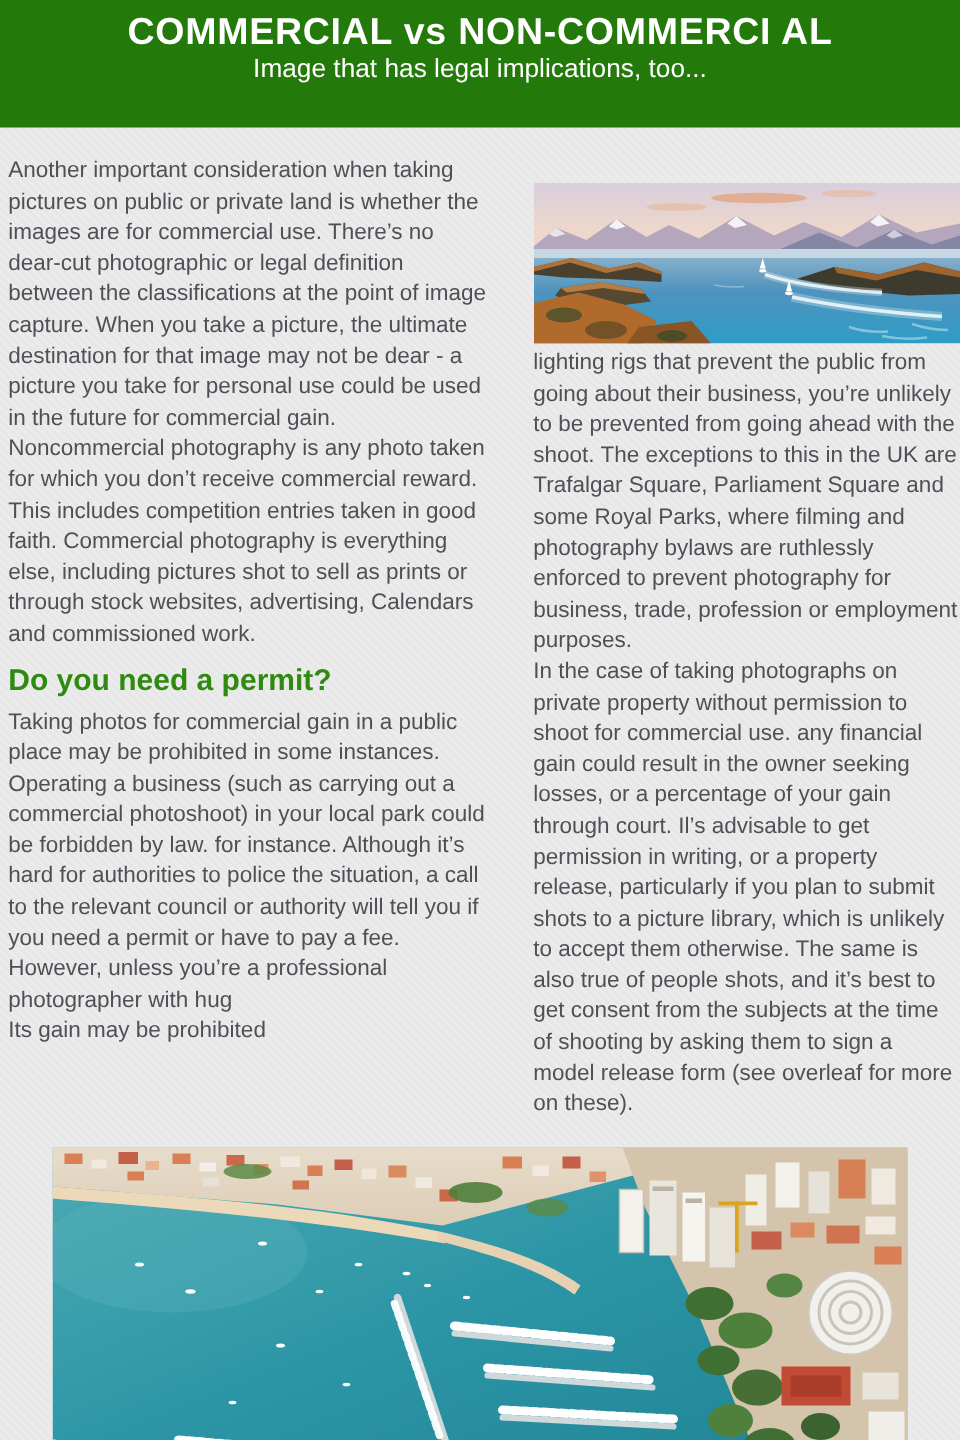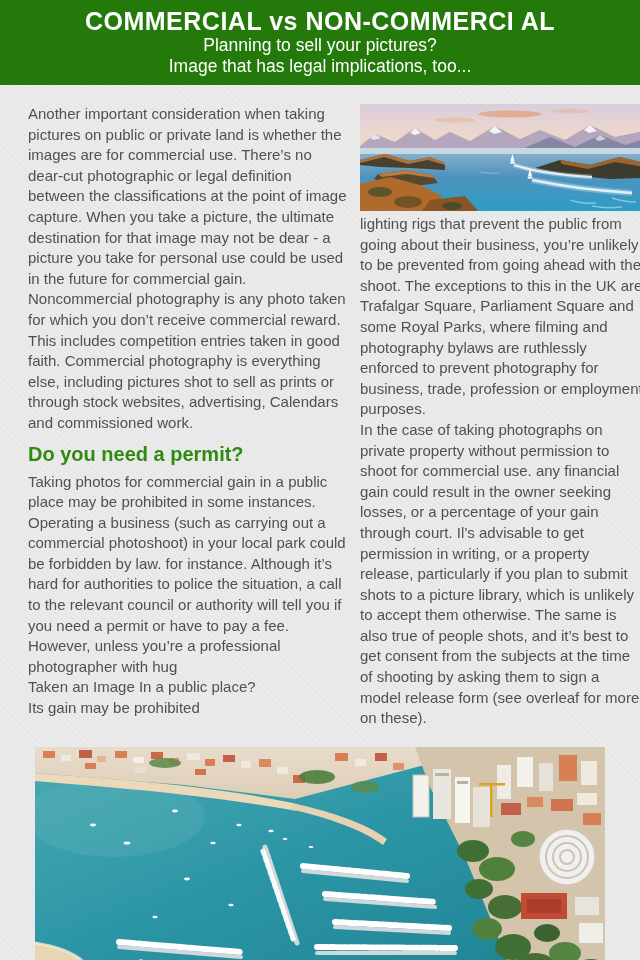--- a/index.html
+++ b/index.html
@@ -30,25 +30,26 @@
   }
   .banner .sub {
     font-size: 17.5px;
     font-weight: 400;
     line-height: 21px;
   }
 
   
   main.columns {
     display: flex;
-    padding: 19px 12px 0 28px;
-    gap: 10px;
+    padding: 19px 12px 0 17px;
+    gap: 28px;
+    justify-content: center;
   }
   .col-left  { width: 322px; flex: 0 0 322px; }
-  .col-right { width: 284px; flex: 0 0 284px; }
+  .col-right { width: 284px; flex: 0 0 284px; margin-top: 18px; }
 
   p.body-text {
     font-size: 15px;
     line-height: 20.6px;
     color: #4d5156;
   }
   h2.section-heading {
     color: #2e8b10;
     font-size: 20px;
     font-weight: 600;
@@ -65,31 +66,29 @@
   }
   .marina-wrap svg { width: 570px; height: 231px; display: block; }
 </style>
 </head>
 <body>
 
 <div class="page">
 
   <header class="banner">
     <h1>COMMERCIAL vs NON-COMMERCI AL</h1>
-    <div class="sub">Planning to sell your pictures?</div>
     <div class="sub">Image that has legal implications, too...</div>
   </header>
 
   <main class="columns">
 
     <div class="col-left">
       <p class="body-text">Another important consideration when taking pictures on public or private land is whether the images are for commercial use. There’s no dear-cut photographic or legal definition between the classifications at the point of image capture. When you take a picture, the ultimate destination for that image may not be dear - a picture you take for personal use could be used in the future for commercial gain. Noncommercial photography is any photo taken for which you don’t receive commercial reward. This includes competition entries taken in good faith. Commercial photography is everything else, including pictures shot to sell as prints or through stock websites, advertising, Calendars and commissioned work.</p>
       <h2 class="section-heading">Do you need a permit?</h2>
       <p class="body-text">Taking photos for commercial gain in a public place may be prohibited in some instances. Operating a business (such as carrying out a commercial photoshoot) in your local park could be forbidden by law. for instance. Although it’s hard for authorities to police the situation, a call to the relevant council or authority will tell you if you need a permit or have to pay a fee. However, unless you’re a professional photographer with hug</p>
-      <p class="body-text">Taken an Image In a public place?</p>
       <p class="body-text">Its gain may be prohibited</p>
     </div>
 
     <div class="col-right">
 
       <div class="photo-frame photo-fjord">
         <svg viewBox="0 0 284 107" preserveAspectRatio="none" aria-hidden="true">
           <defs>
             <linearGradient id="sky" x1="0" y1="0" x2="0" y2="1">
               <stop offset="0" stop-color="#d9cedd"></stop>

